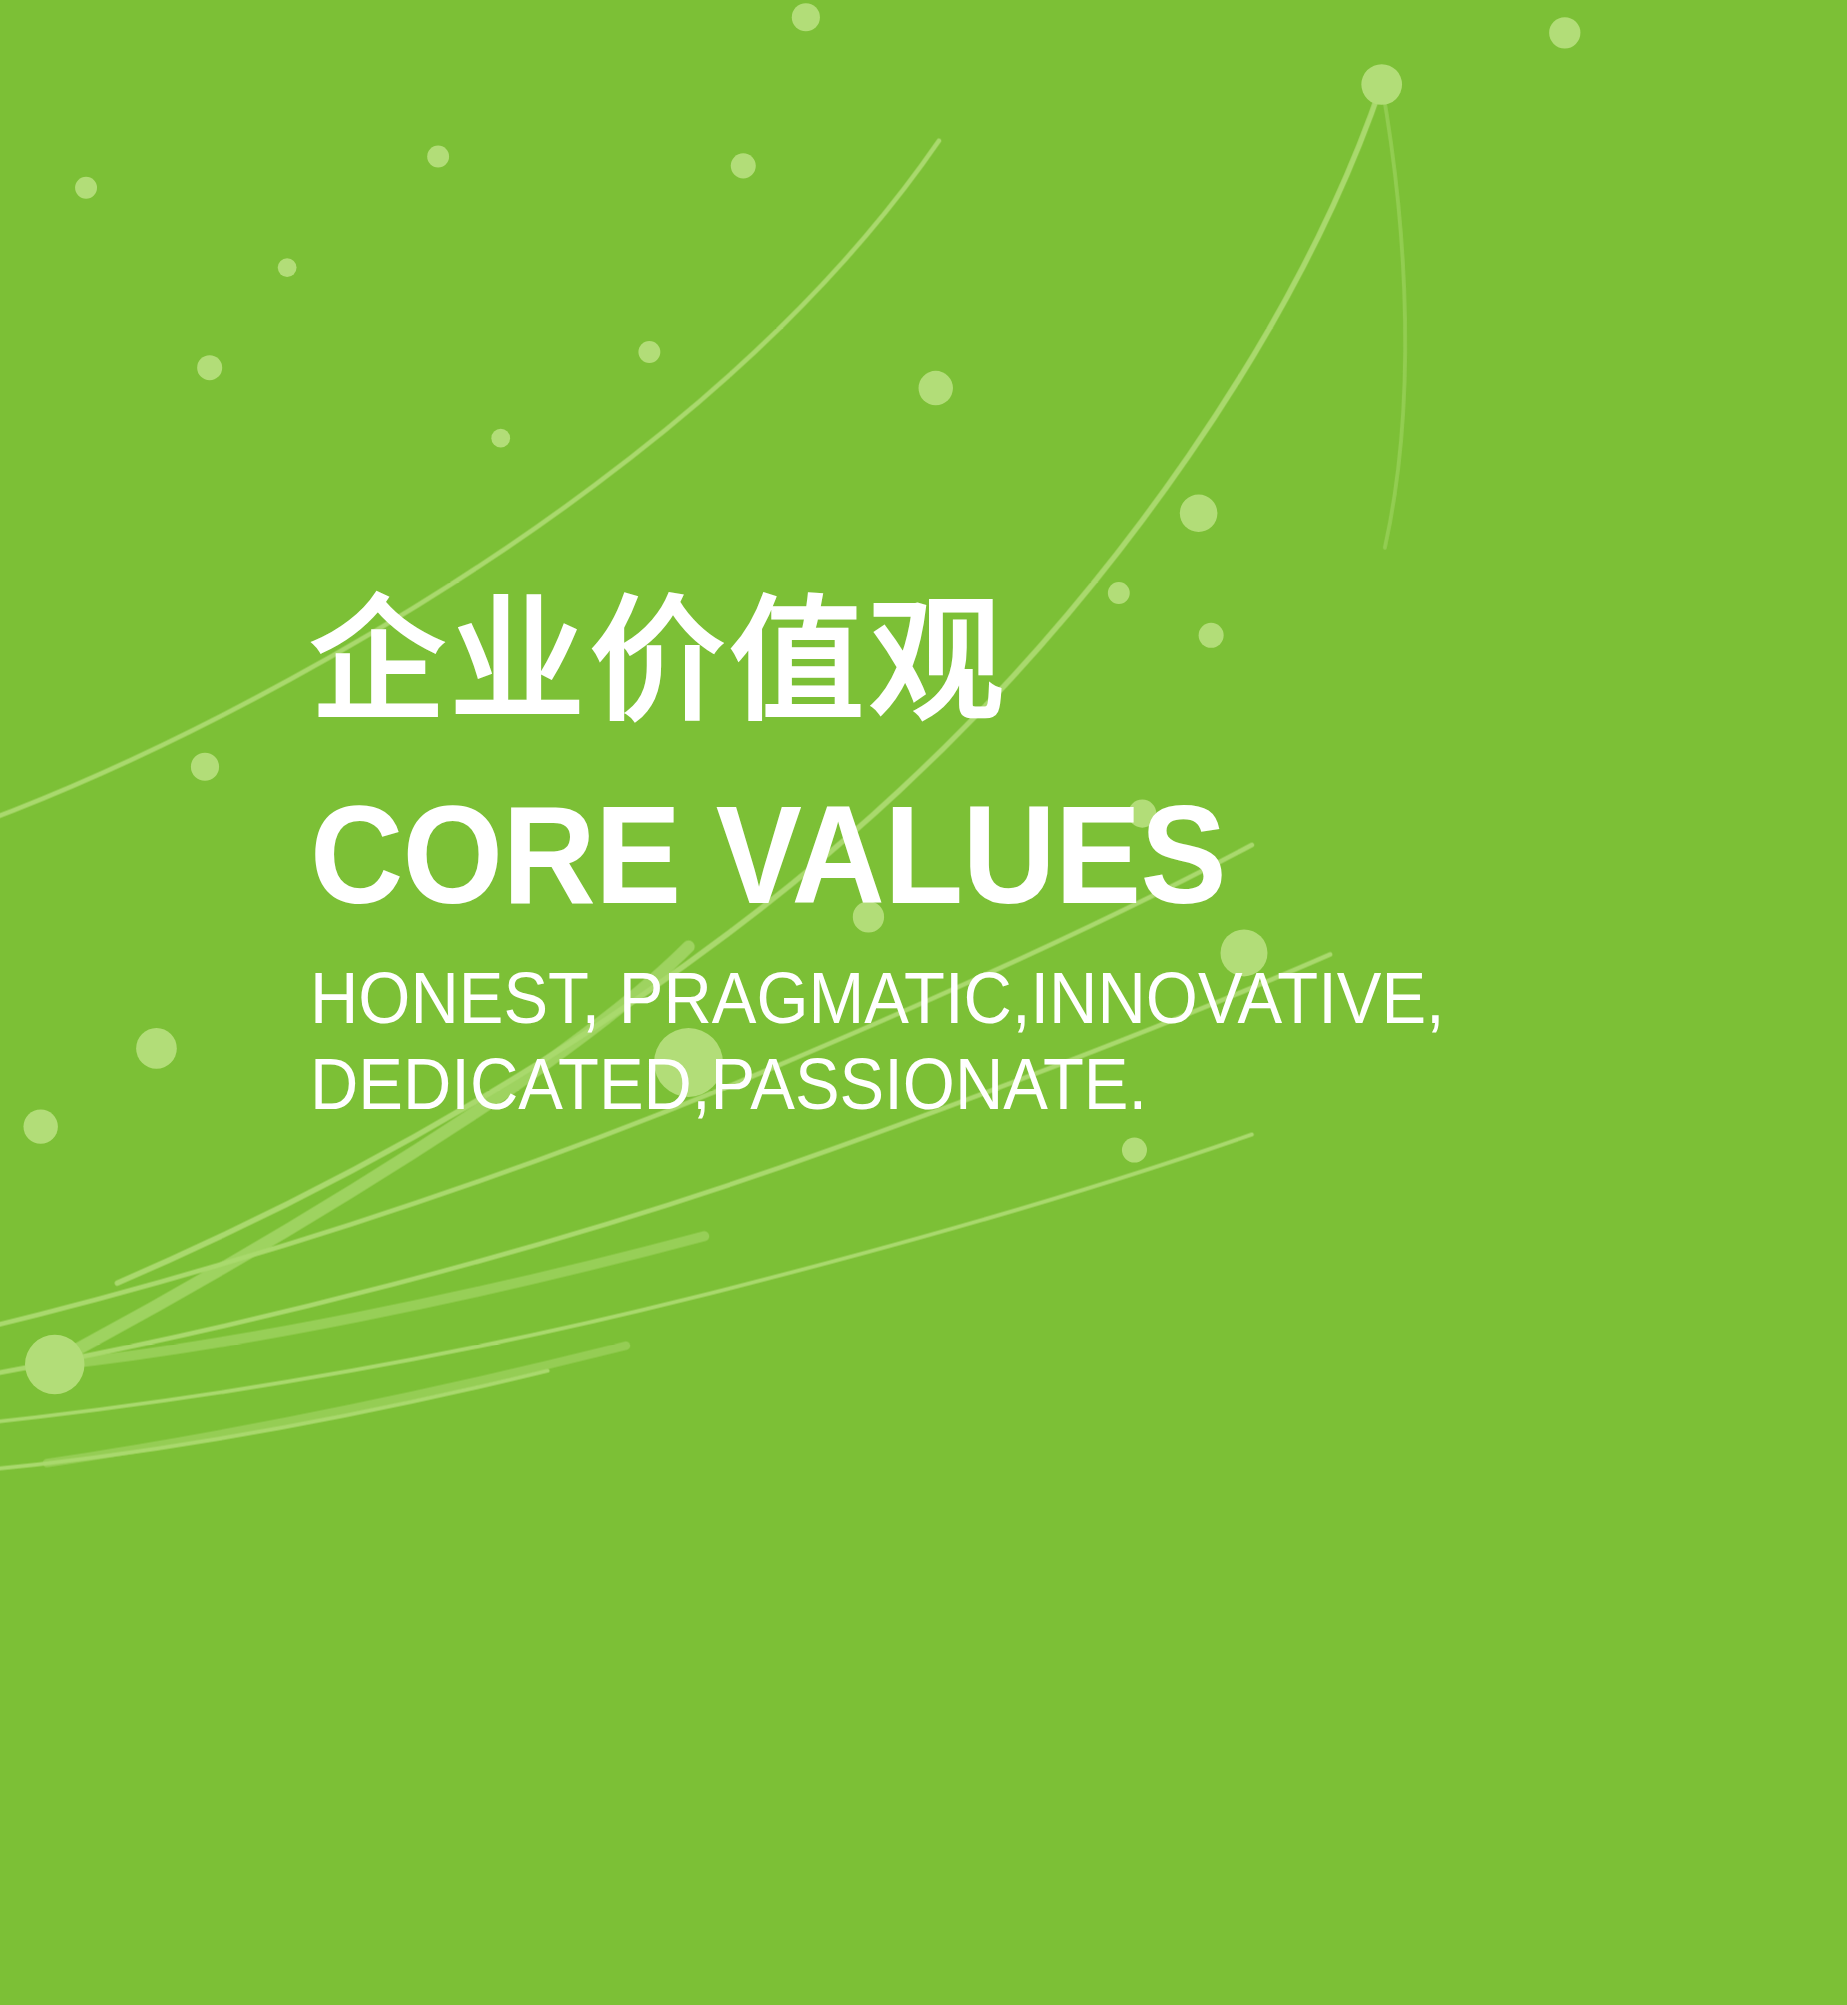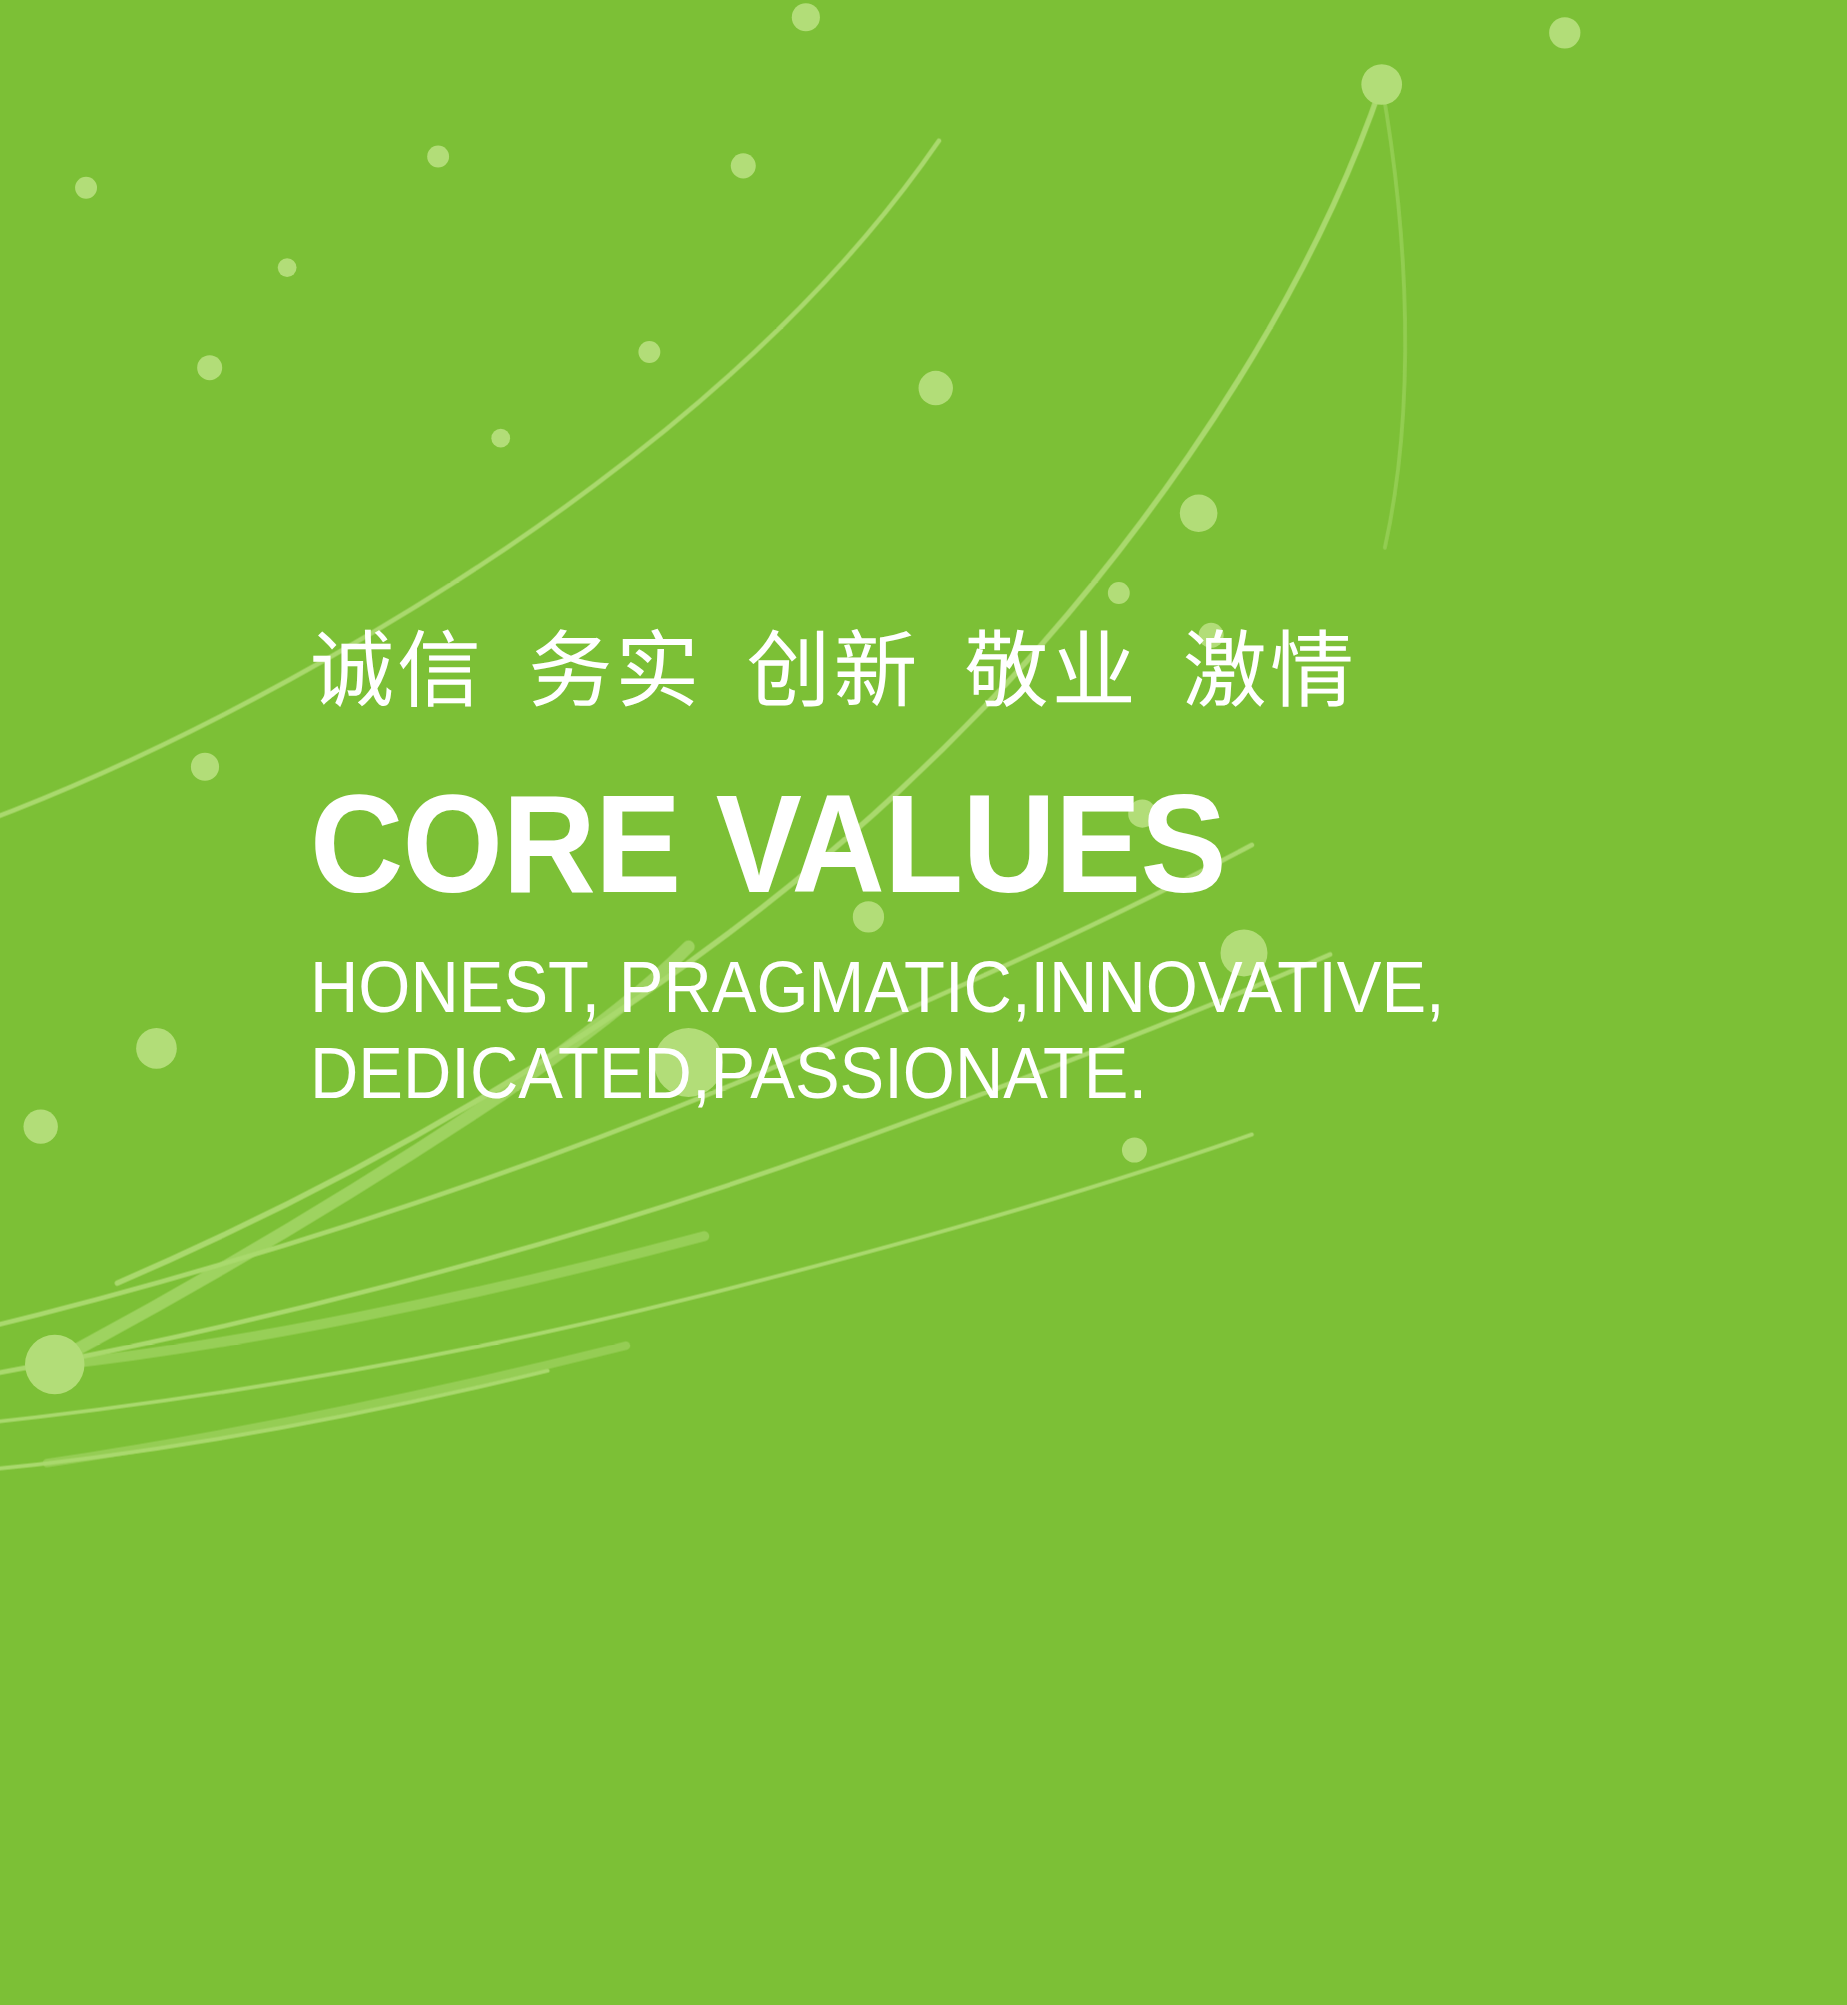--- a/index.html
+++ b/index.html
@@ -142,22 +142,22 @@
       <circle cx="200" cy="1340" r="26"></circle>
       <circle cx="70" cy="1744" r="38"></circle>
       <circle cx="1430" cy="758" r="14"></circle>
       <circle cx="1110" cy="1172" r="20"></circle>
       <circle cx="1450" cy="1470" r="16"></circle>
     </g>
   </svg>
 
   <div class="content">
 
+    <h1 class="title-cn">企业价值观</h1>
 
-    <p class="subtitle-cn"><span>诚信</span><span class="gap"></span><span>务实</span><span class="gap"></span><span>创新</span><span class="gap"></span><span>敬业</span><span class="gap"></span><span>激情</span></p>
 
     <h2 class="title-en">CORE VALUES</h2>
 
     <p class="body-en">
       <span class="line">HONEST, PRAGMATIC,INNOVATIVE,</span>
       <span class="line">DEDICATED,PASSIONATE.</span>
     </p>
 
   </div>
 </div>

